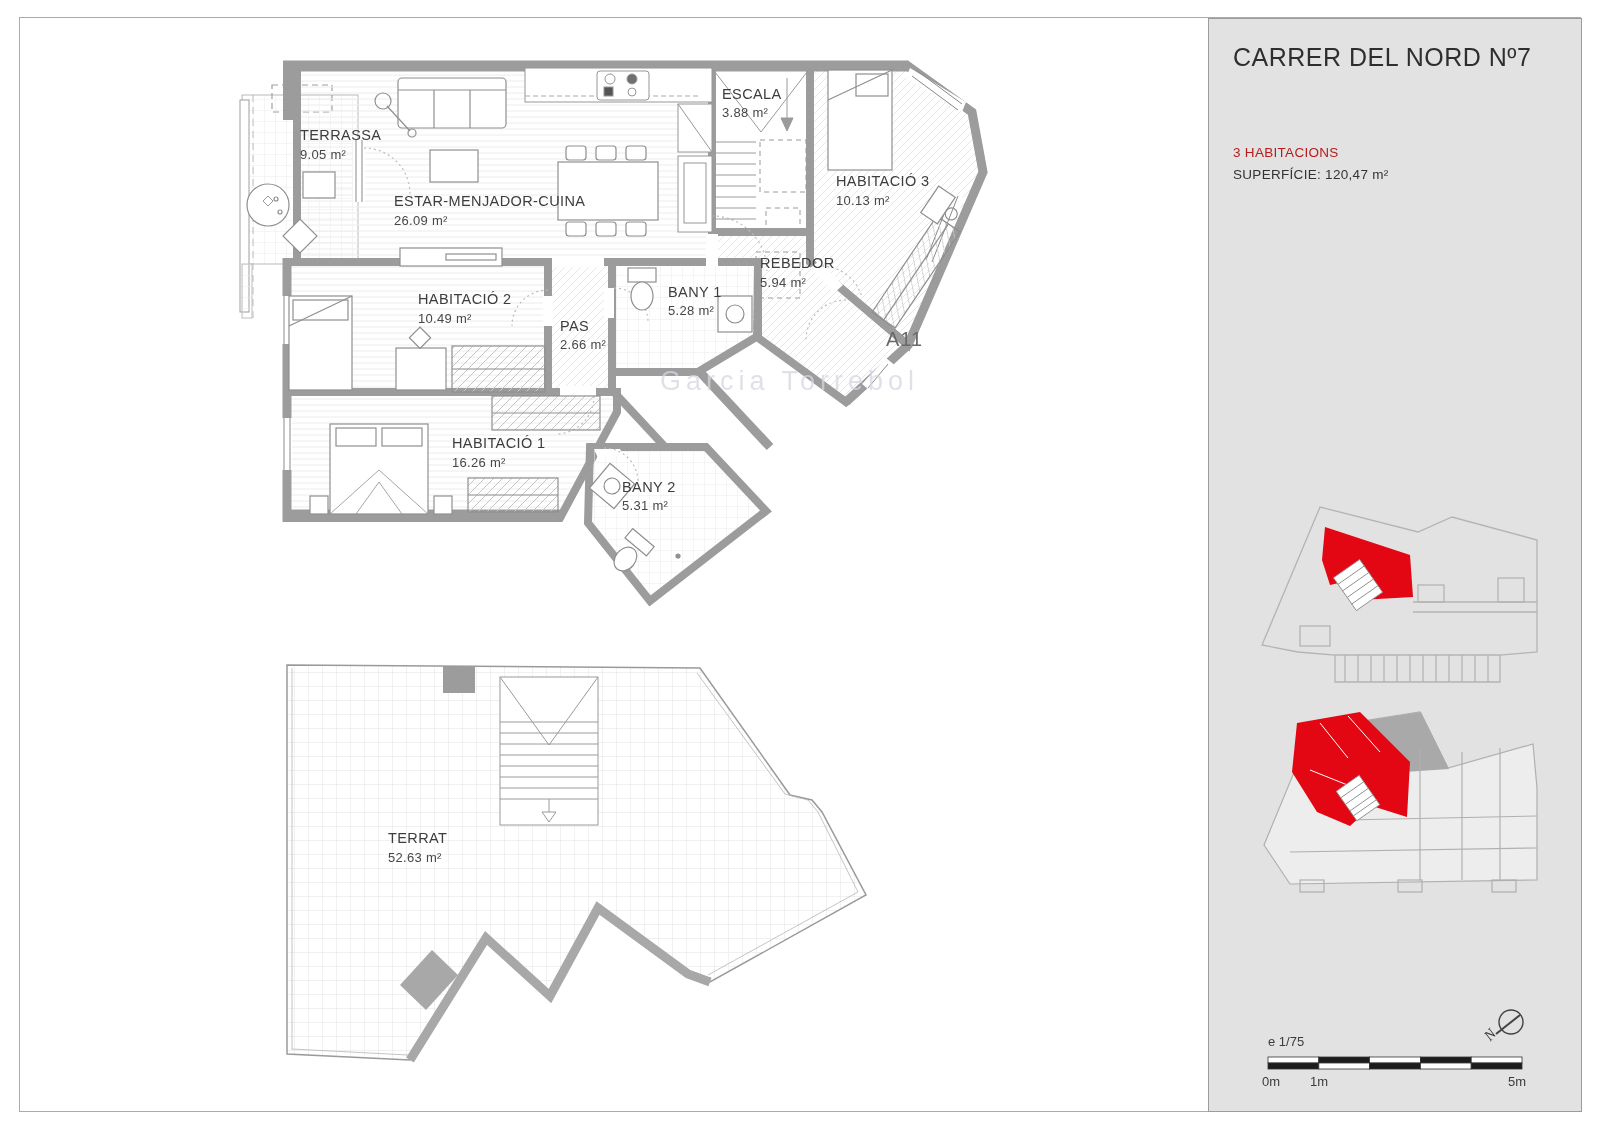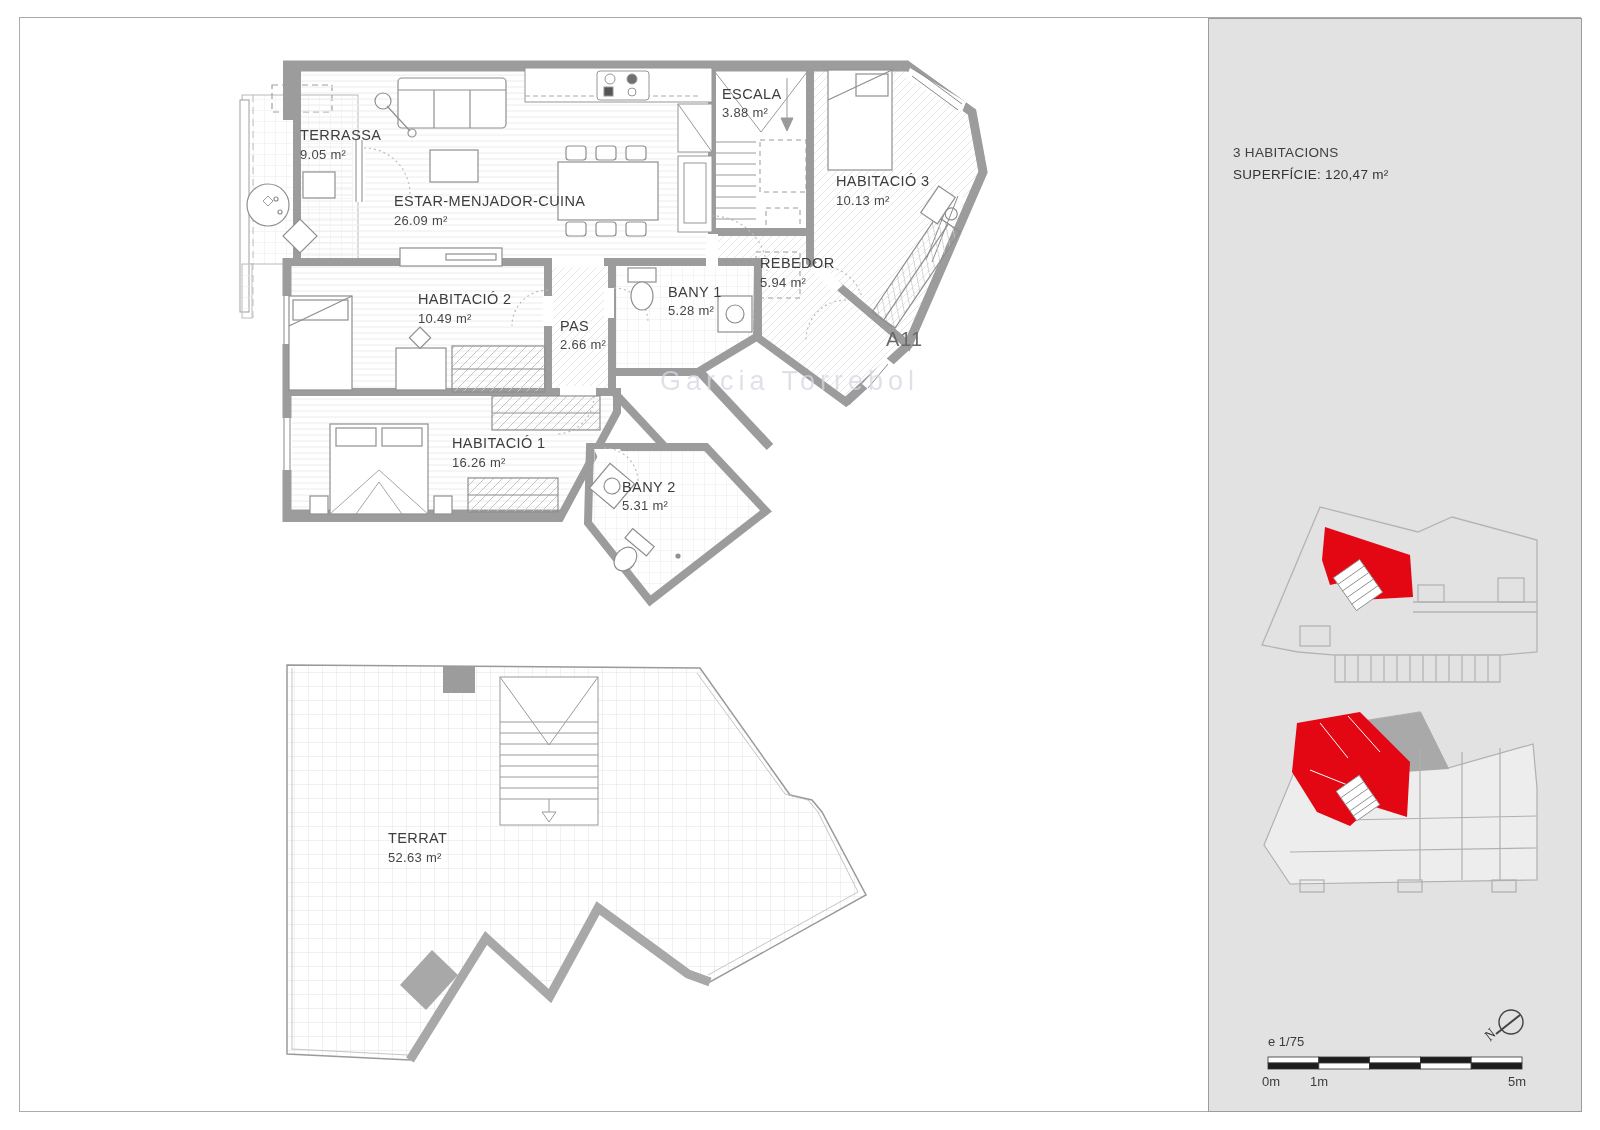--- a/index.html
+++ b/index.html
@@ -5,36 +5,37 @@
   html,body{margin:0;padding:0;background:#fff;}
   .sheet{position:relative;width:1600px;height:1130px;background:#fff;overflow:hidden;
          font-family:"Liberation Sans", sans-serif;}
   .sheet-border{position:absolute;left:19px;top:17px;width:1562px;height:1095px;
                 border:1px solid #ababab;box-sizing:border-box;}
   .panel{position:absolute;left:1208px;top:18px;width:374px;height:1094px;
          background:#e2e2e2;border:1px solid #9c9c9c;box-sizing:border-box;}
   .panel .title{position:absolute;left:24px;top:24px;font-size:25px;color:#2e2e2e;
                 letter-spacing:.5px;white-space:nowrap;}
   .panel .sub1{position:absolute;left:24px;top:98px;font-size:16px;color:#333;letter-spacing:.3px;}
-  .panel .sub2{position:absolute;left:24px;top:126px;font-size:13.5px;color:#404040;letter-spacing:.3px;}
+  .panel .sub2{position:absolute;left:24px;top:126px;font-size:13.5px;color:#b91c1c;letter-spacing:.3px;}
   .panel .sub3{position:absolute;left:24px;top:148px;font-size:13.5px;color:#333;letter-spacing:.3px;}
   svg.drawing{position:absolute;left:0;top:0;pointer-events:none;}
   .rn{font-family:"Liberation Sans",sans-serif;font-size:14.5px;fill:#3d3d3d;letter-spacing:.4px;}
   .ra{font-family:"Liberation Sans",sans-serif;font-size:13px;fill:#474747;letter-spacing:.3px;}
   .unit{font-family:"Liberation Sans",sans-serif;font-size:20px;fill:#6a6a6a;letter-spacing:1px;}
   .wm{font-family:"Liberation Sans",sans-serif;font-size:27px;fill:#d9d5e2;letter-spacing:5px;opacity:.75;}
   .sc{font-family:"Liberation Sans",sans-serif;font-size:13px;fill:#3c3c3c;}
 </style>
 </head>
 <body>
 
 <div class="sheet">
   <div class="sheet-border"></div>
 
   <div class="panel">
+    <div class="title">CARRER DEL NORD Nº7</div>
     <div class="sub2">3 HABITACIONS</div>
     <div class="sub3">SUPERFÍCIE: 120,47 m²</div>
   </div>
 
   <svg class="drawing" width="1600" height="1130" viewBox="0 0 1600 1130">
     <defs>
       <pattern id="hLines" width="6" height="6" patternUnits="userSpaceOnUse">
         <path d="M0,3 H6" stroke="#ececec" stroke-width="1" fill="none"></path>
       </pattern>
       <pattern id="dLines" width="8" height="8" patternUnits="userSpaceOnUse">

